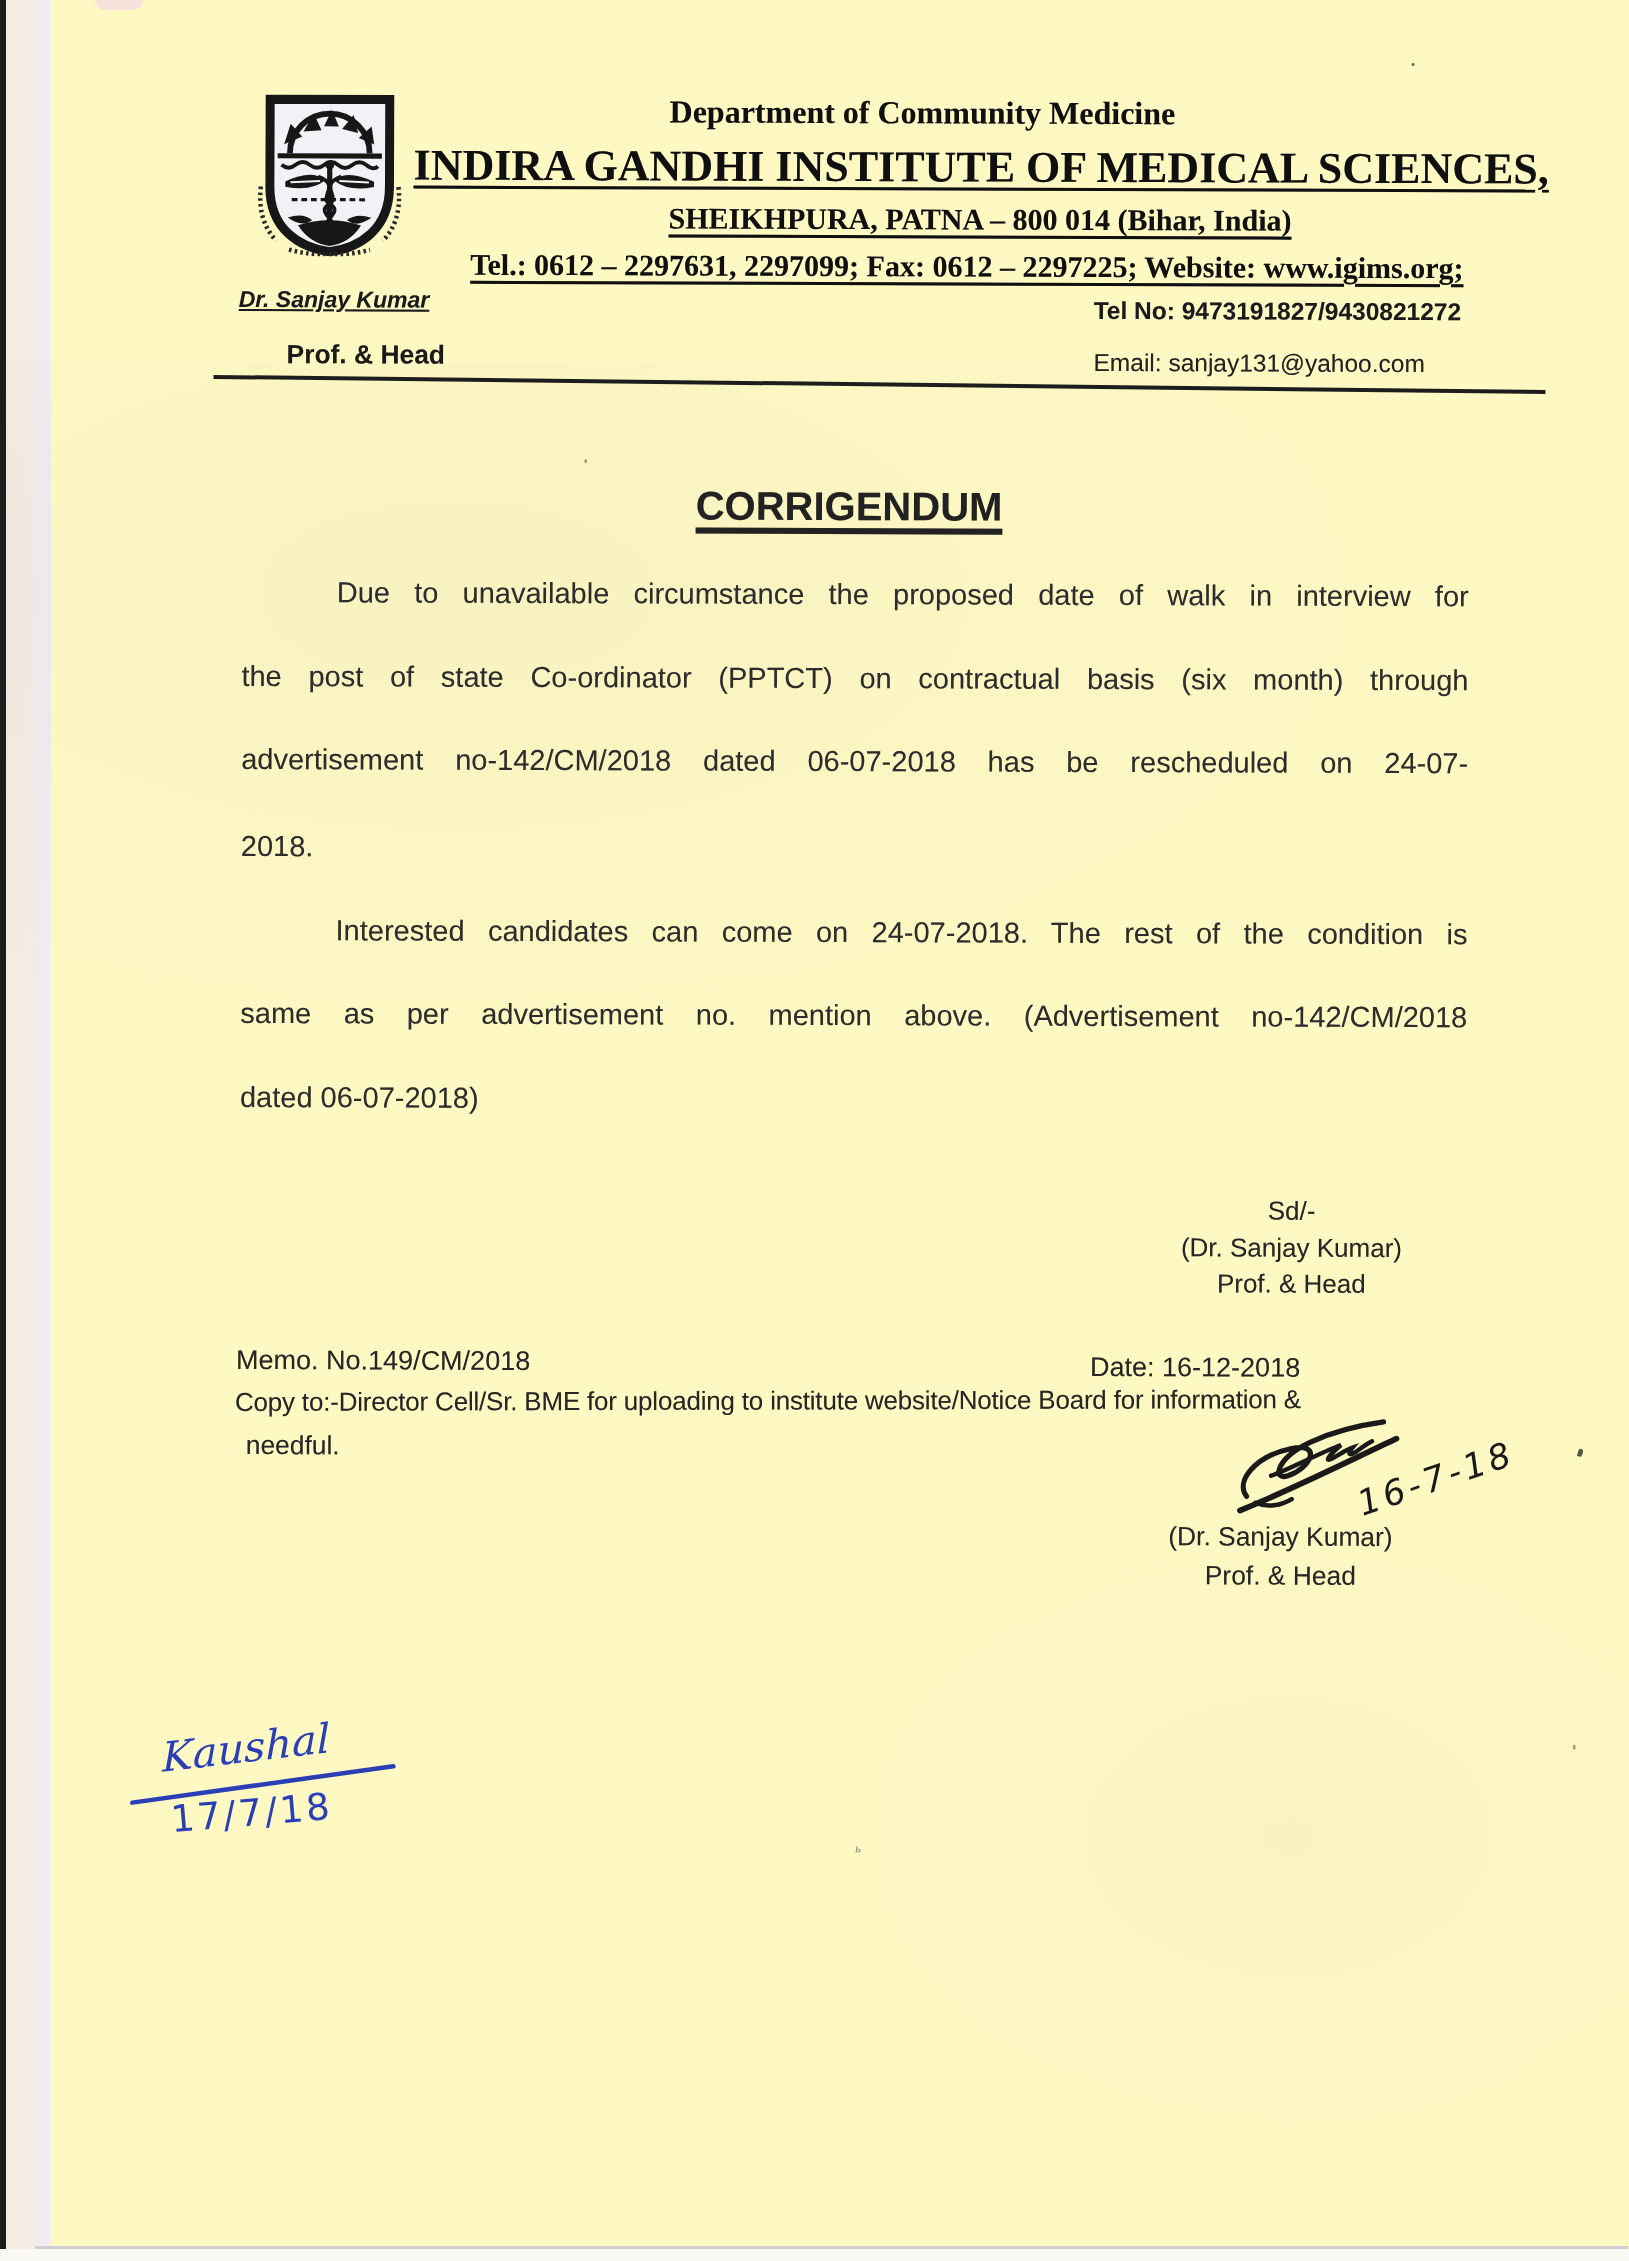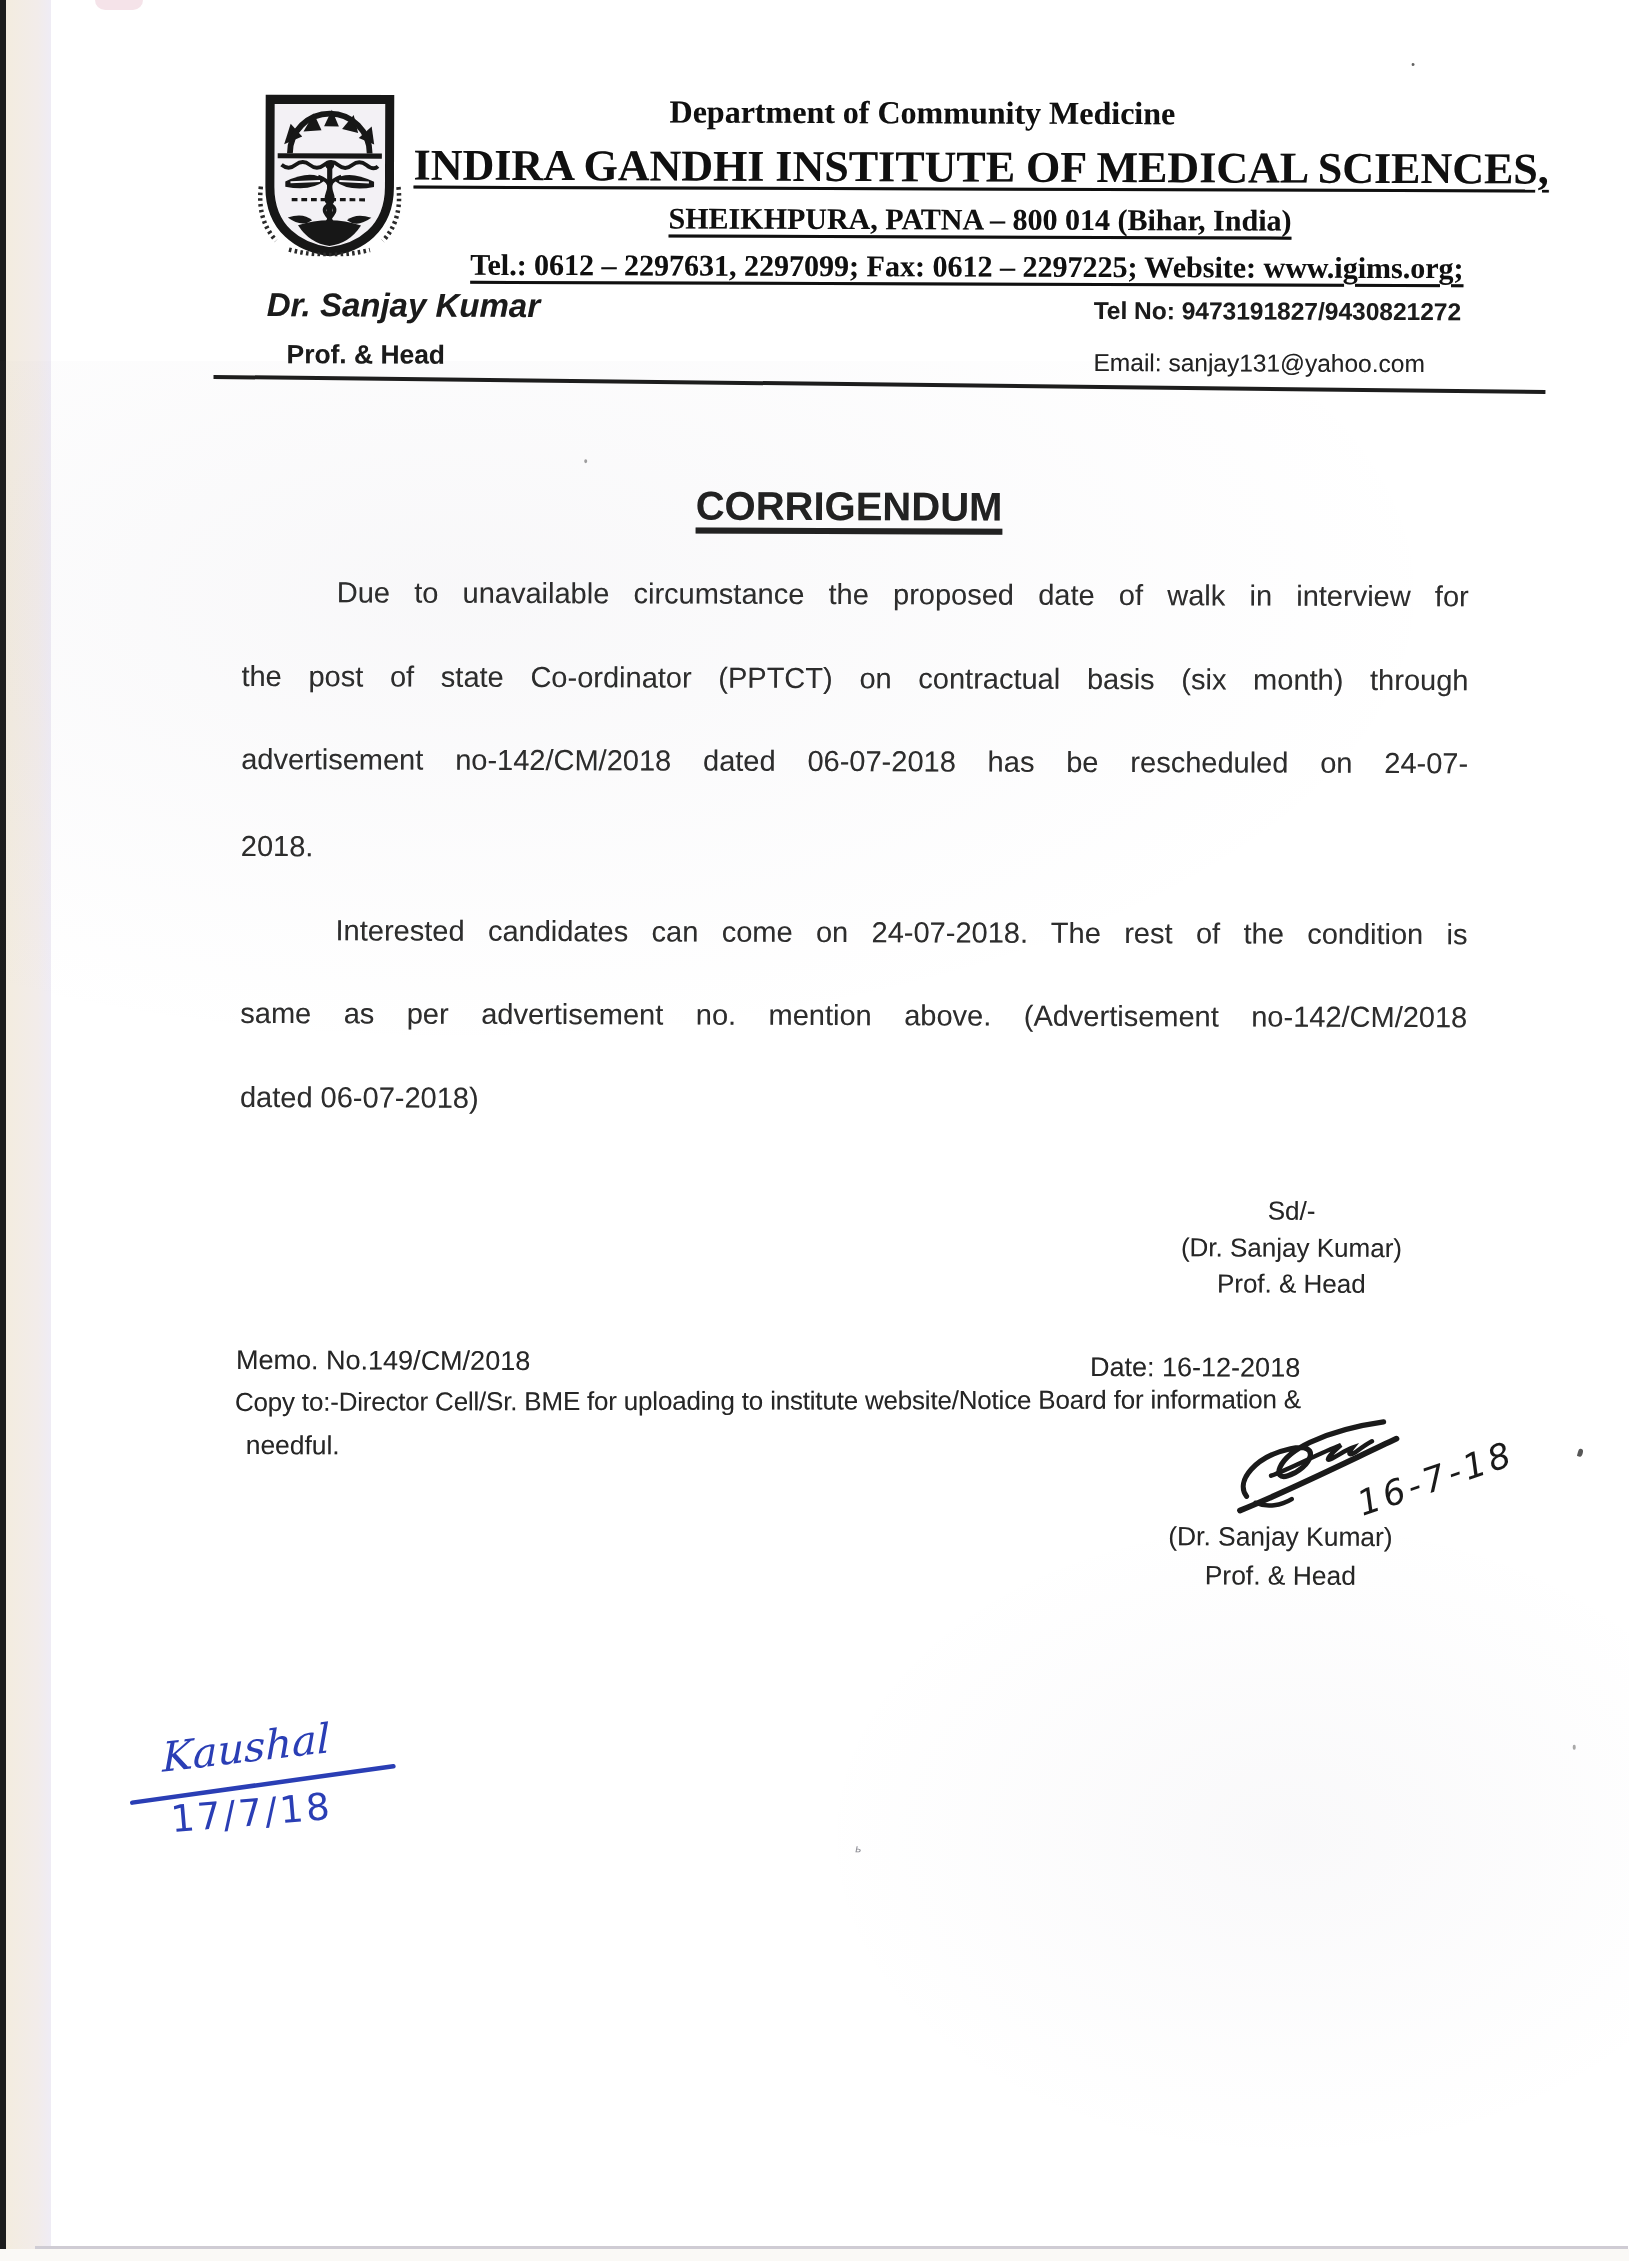--- a/index.html
+++ b/index.html
@@ -1,16 +1,16 @@
 <!DOCTYPE html>
 <html style="font-size:10.3px"><head>
 <meta charset="utf-8">
 <style>
   html,body{margin:0;padding:0;background:#e9e6ee;}
-  #canvas{position:relative;width:1630px;height:2261px;background:#ffffff;overflow:hidden;
+  #canvas{position:relative;width:1630px;height:2261px;background:#fef9c3;overflow:hidden;
           font-family:"Liberation Sans",sans-serif;}
   .abs{position:absolute;}
   
   #scan-edge-left{left:0;top:0;width:5.8px;height:2250px;background:#1c1c1c;}
   #paper-edge-strip{left:5.8px;top:0;width:45px;height:2250px;
       background:linear-gradient(90deg,#f3ecdf 0%,#f2ecea 70%,#efecf5 100%);}
   #paper-bottom-line{left:35px;top:2246px;width:1593px;height:2.6px;background:#cfccd4;}
   #paper-bottom-strip{left:0;top:2249px;width:1630px;height:12.3px;background:#faf9f6;}
   #corner-smudge{left:95px;top:0;width:48px;height:10.3px;background:#f2d9e2;border-radius:0 0 11.6px 11.6px;opacity:.75;}
   .crease{pointer-events:none;}
@@ -75,21 +75,21 @@
       <path d="M 12 150 Q 6 202 36 234" fill="none" stroke="#2a2a2a" stroke-width="7" stroke-dasharray="4 5"></path>
       <path d="M 226 150 Q 232 202 202 234" fill="none" stroke="#2a2a2a" stroke-width="7" stroke-dasharray="4 5"></path>
       <path d="M 56 248 Q 119 264 182 248" fill="none" stroke="#2a2a2a" stroke-width="7" stroke-dasharray="4 5"></path>
     </svg>
 
     <div class="abs hline" style="left:919px;top:94px;font-size:32px;">Department of Community Medicine</div>
     <div class="abs hline hu" style="left:978px;top:141px;font-size:44px;">INDIRA GANDHI INSTITUTE OF MEDICAL SCIENCES,</div>
     <div class="abs hline hu" style="left:977px;top:202px;font-size:30px;">SHEIKHPURA, PATNA – 800 014 (Bihar, India)</div>
     <div class="abs hline hu" style="left:964px;top:249px;font-size:30px;">Tel.: 0612 – 2297631, 2297099; Fax: 0612 – 2297225; Website: www.igims.org;</div>
 
-    <div class="abs ink" style="left:264px;top:288px;font-size:33px;font-weight:bold;font-style:italic;color:#1b1b1b;">Dr. Sanjay Kumar</div>
+    <div class="abs ink" style="left:236px;top:288px;font-size:23px;font-weight:bold;font-style:italic;color:#1b1b1b;text-decoration:underline;">Dr. Sanjay Kumar</div>
     <div class="abs ink" style="left:284px;top:341px;font-size:26.4px;font-weight:bold;color:#1b1b1b;">Prof. &amp; Head</div>
     <div class="abs ink" style="left:1091px;top:296px;font-size:24.5px;font-weight:bold;color:#1b1b1b;">Tel No: 9473191827/9430821272</div>
     <div class="abs ink" style="left:1091px;top:348px;font-size:24.5px;color:#222;">Email: sanjay131@yahoo.com</div>
 
     <div class="abs" style="left:211px;top:377px;width:1332px;height:3.9px;background:#1d1d1d;
          transform:rotate(0.45deg);transform-origin:left center;"></div>
 
     <div class="abs ctr ink" style="left:847px;top:484px;font-size:40px;font-weight:bold;color:#222;
          text-decoration:underline;text-decoration-thickness:5.8px;text-underline-offset:7.7px;">CORRIGENDUM</div>
 

